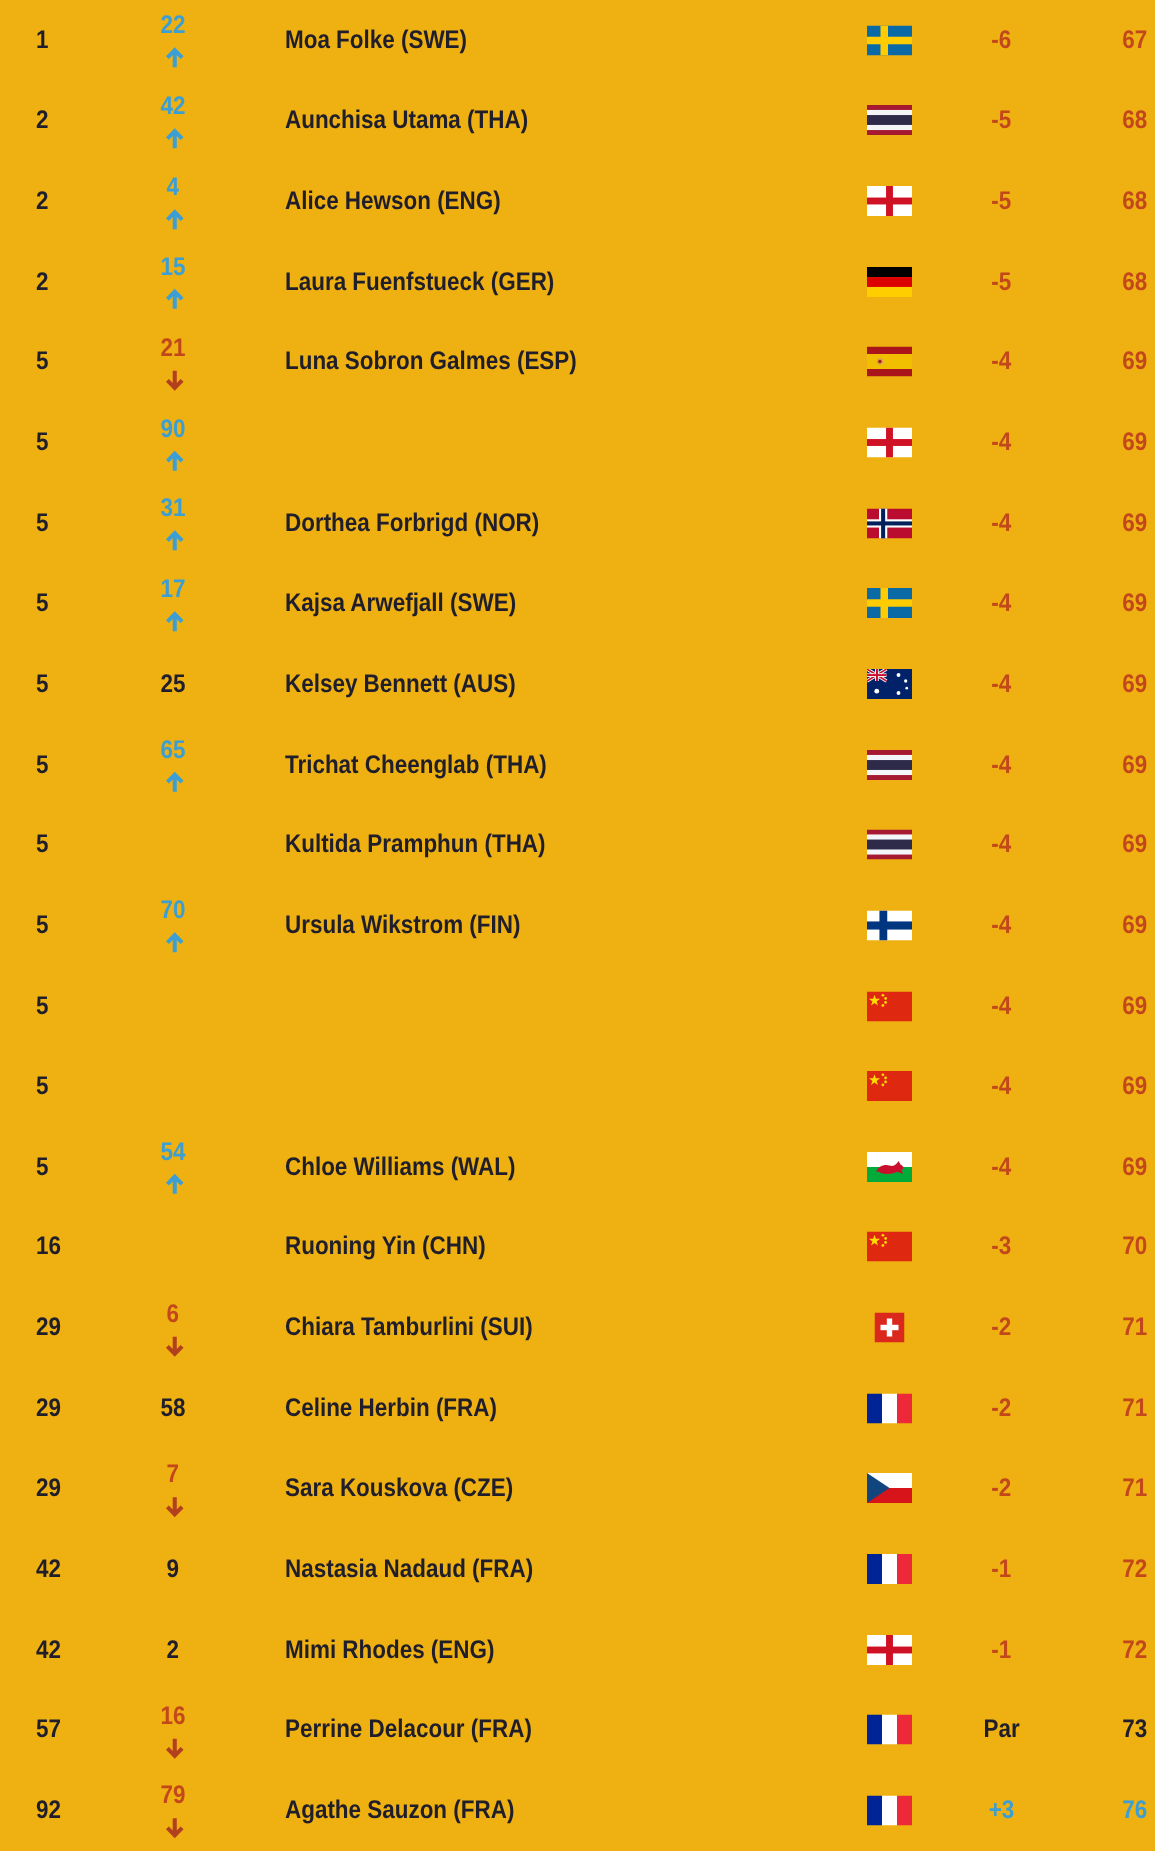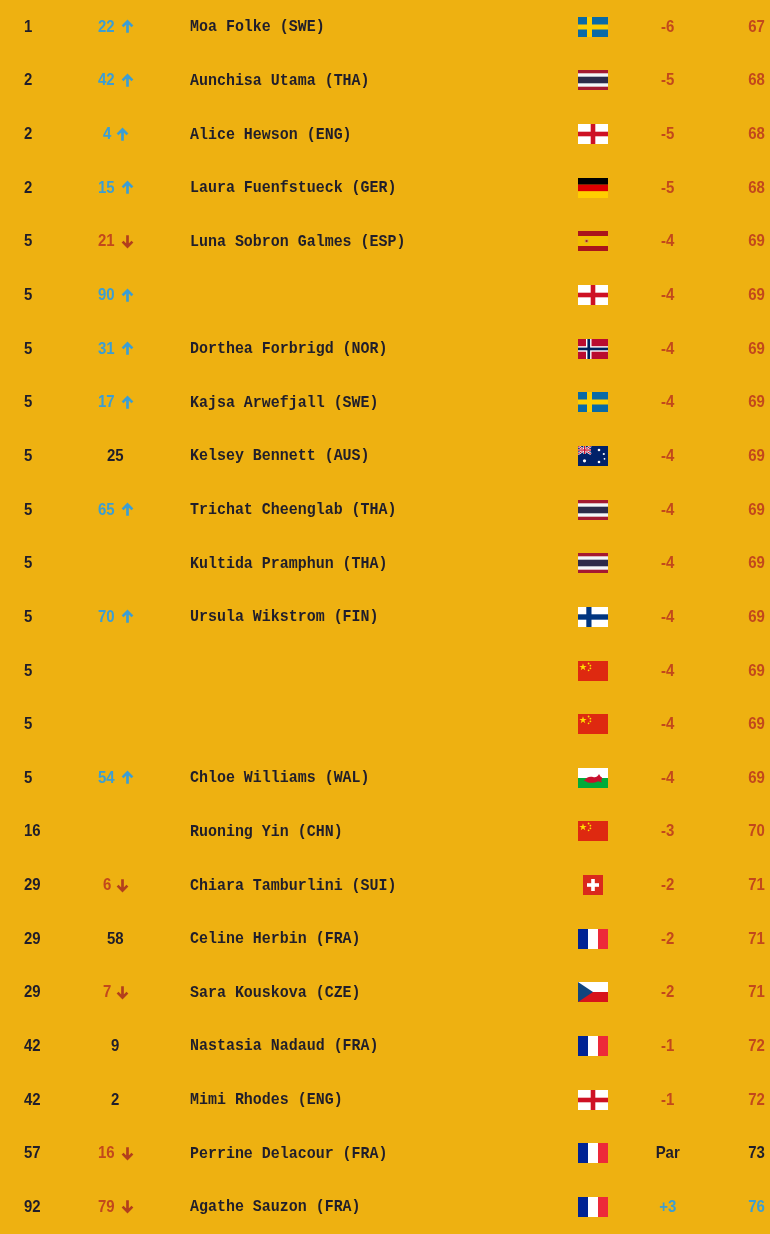--- a/index.html
+++ b/index.html
@@ -24,22 +24,22 @@
   }
   .cell{
     position:absolute;top:0;height:100%;
     display:flex;align-items:center;
     font-size:17px;color:var(--dark);
     white-space:nowrap;
   }
   .t{display:inline-block;transform:scaleX(.88);transform-origin:0 50%;}
   .tc{transform-origin:50% 50%;}
   .c-pos{left:24px;}
-  .c-move{left:88px;width:56px;justify-content:center;gap:4px;}
-  .c-name{left:190px;font-family:Liberation Mono, monospace;}
+  .c-move{left:88px;width:56px;justify-content:center;gap:4px;flex-direction:column;}
+  .c-name{left:190px;}
   .c-flag{left:578px;width:30px;justify-content:center;}
   .c-score{left:636px;width:64px;justify-content:center;}
   .c-round{left:708px;width:58px;justify-content:flex-end;}
   .blue{color:var(--blue);}
   .red{color:var(--red);}
   .arrow{display:inline-flex;align-items:center;}
   .arrow.up{color:var(--blue);}
   .arrow.down{color:var(--red-arrow);}
   .c-flag svg{display:block;}
 </style>

